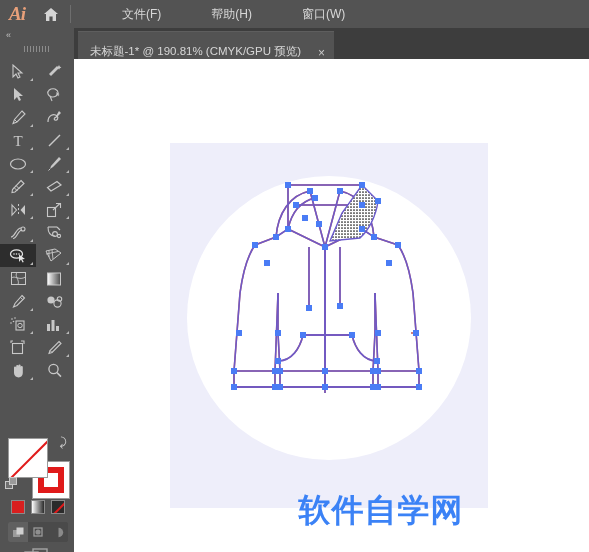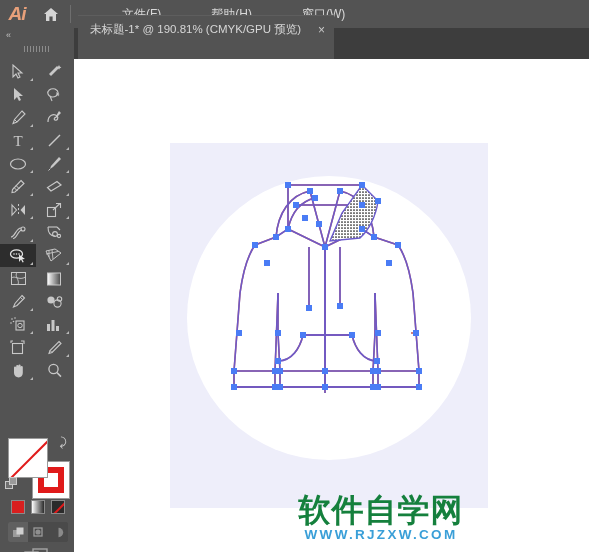--- a/index.html
+++ b/index.html
@@ -12,39 +12,39 @@
   #app{position:relative;width:589px;height:552px;}
 
   
   .menubar{
     position:absolute;left:0;top:0;width:589px;height:28px;
     background:#535353;display:flex;align-items:center;
   }
   .ai-logo{
     width:34px;height:28px;display:flex;align-items:center;justify-content:center;
     color:#e8a07a;font-size:19px;font-weight:bold;font-style:italic;
-    font-family:Liberation Sans, sans-serif;letter-spacing:-1px;
+    font-family:Liberation Serif, serif;letter-spacing:-1px;
   }
   .home-btn{
     width:34px;height:28px;display:flex;align-items:center;justify-content:center;
   }
   .menu-sep{width:1px;height:18px;background:#6e6e6e;margin:0 8px 0 2px;}
   .menu-item{
     color:#d8d8d8;font-size:12px;padding:16px 7px;height:28px;
     display:flex;align-items:center;white-space:nowrap;margin-left:36px;
   }
 
   
   .tabbar{
     position:absolute;left:74px;top:28px;width:515px;height:31px;
     background:#3d3d3d;display:flex;align-items:flex-end;
   }
   .doc-tab{
     height:27px;margin-left:4px;background:#535353;
-    display:flex;align-items:center;padding:0 6px 16px 12px;
+    display:flex;align-items:flex-end;padding:0 6px 0 12px;
     border-top:1px solid #5e5e5e;
   }
   .doc-tab .title{color:#d6d6d6;font-size:11.5px;white-space:nowrap;}
   .doc-tab .closex{
     color:#c8c8c8;font-size:12px;margin-left:14px;line-height:1;
     padding:0 3px;
   }
 
   
   .toolpanel{
@@ -145,21 +145,21 @@
     background:#eeeefa;
   }
   .artsvg{position:absolute;left:0;top:0;}
 
   
   .watermark{
     position:absolute;left:219px;top:434px;width:176px;height:55px;
     text-align:center;pointer-events:none;
   }
   .wm-cn{
-    color:#15803d;font-size:32px;font-weight:bold;line-height:34px;
+    color:#3b82f6;font-size:32px;font-weight:bold;line-height:34px;
     font-family:Liberation Sans, sans-serif;letter-spacing:1px;
   }
   .wm-en{
     color:#3a9fd8;font-size:13.5px;font-weight:bold;letter-spacing:2.3px;
     line-height:16px;
   }
 </style>
 </head>
 <body>
 
@@ -608,17 +608,16 @@
           <rect x="152" y="241" width="6" height="6"></rect>
           <rect x="200" y="241" width="6" height="6"></rect>
           <rect x="205" y="241" width="6" height="6"></rect>
           <rect x="246" y="241" width="6" height="6"></rect>
         </g>
       </svg>
     </div>
 
     <div class="watermark">
       <div class="wm-cn">软件自学网</div>
-      <div class="wm-en">WWW.RJZXW.COM</div>
     </div>
   </div>
 
 </div>
 
 </body></html>

